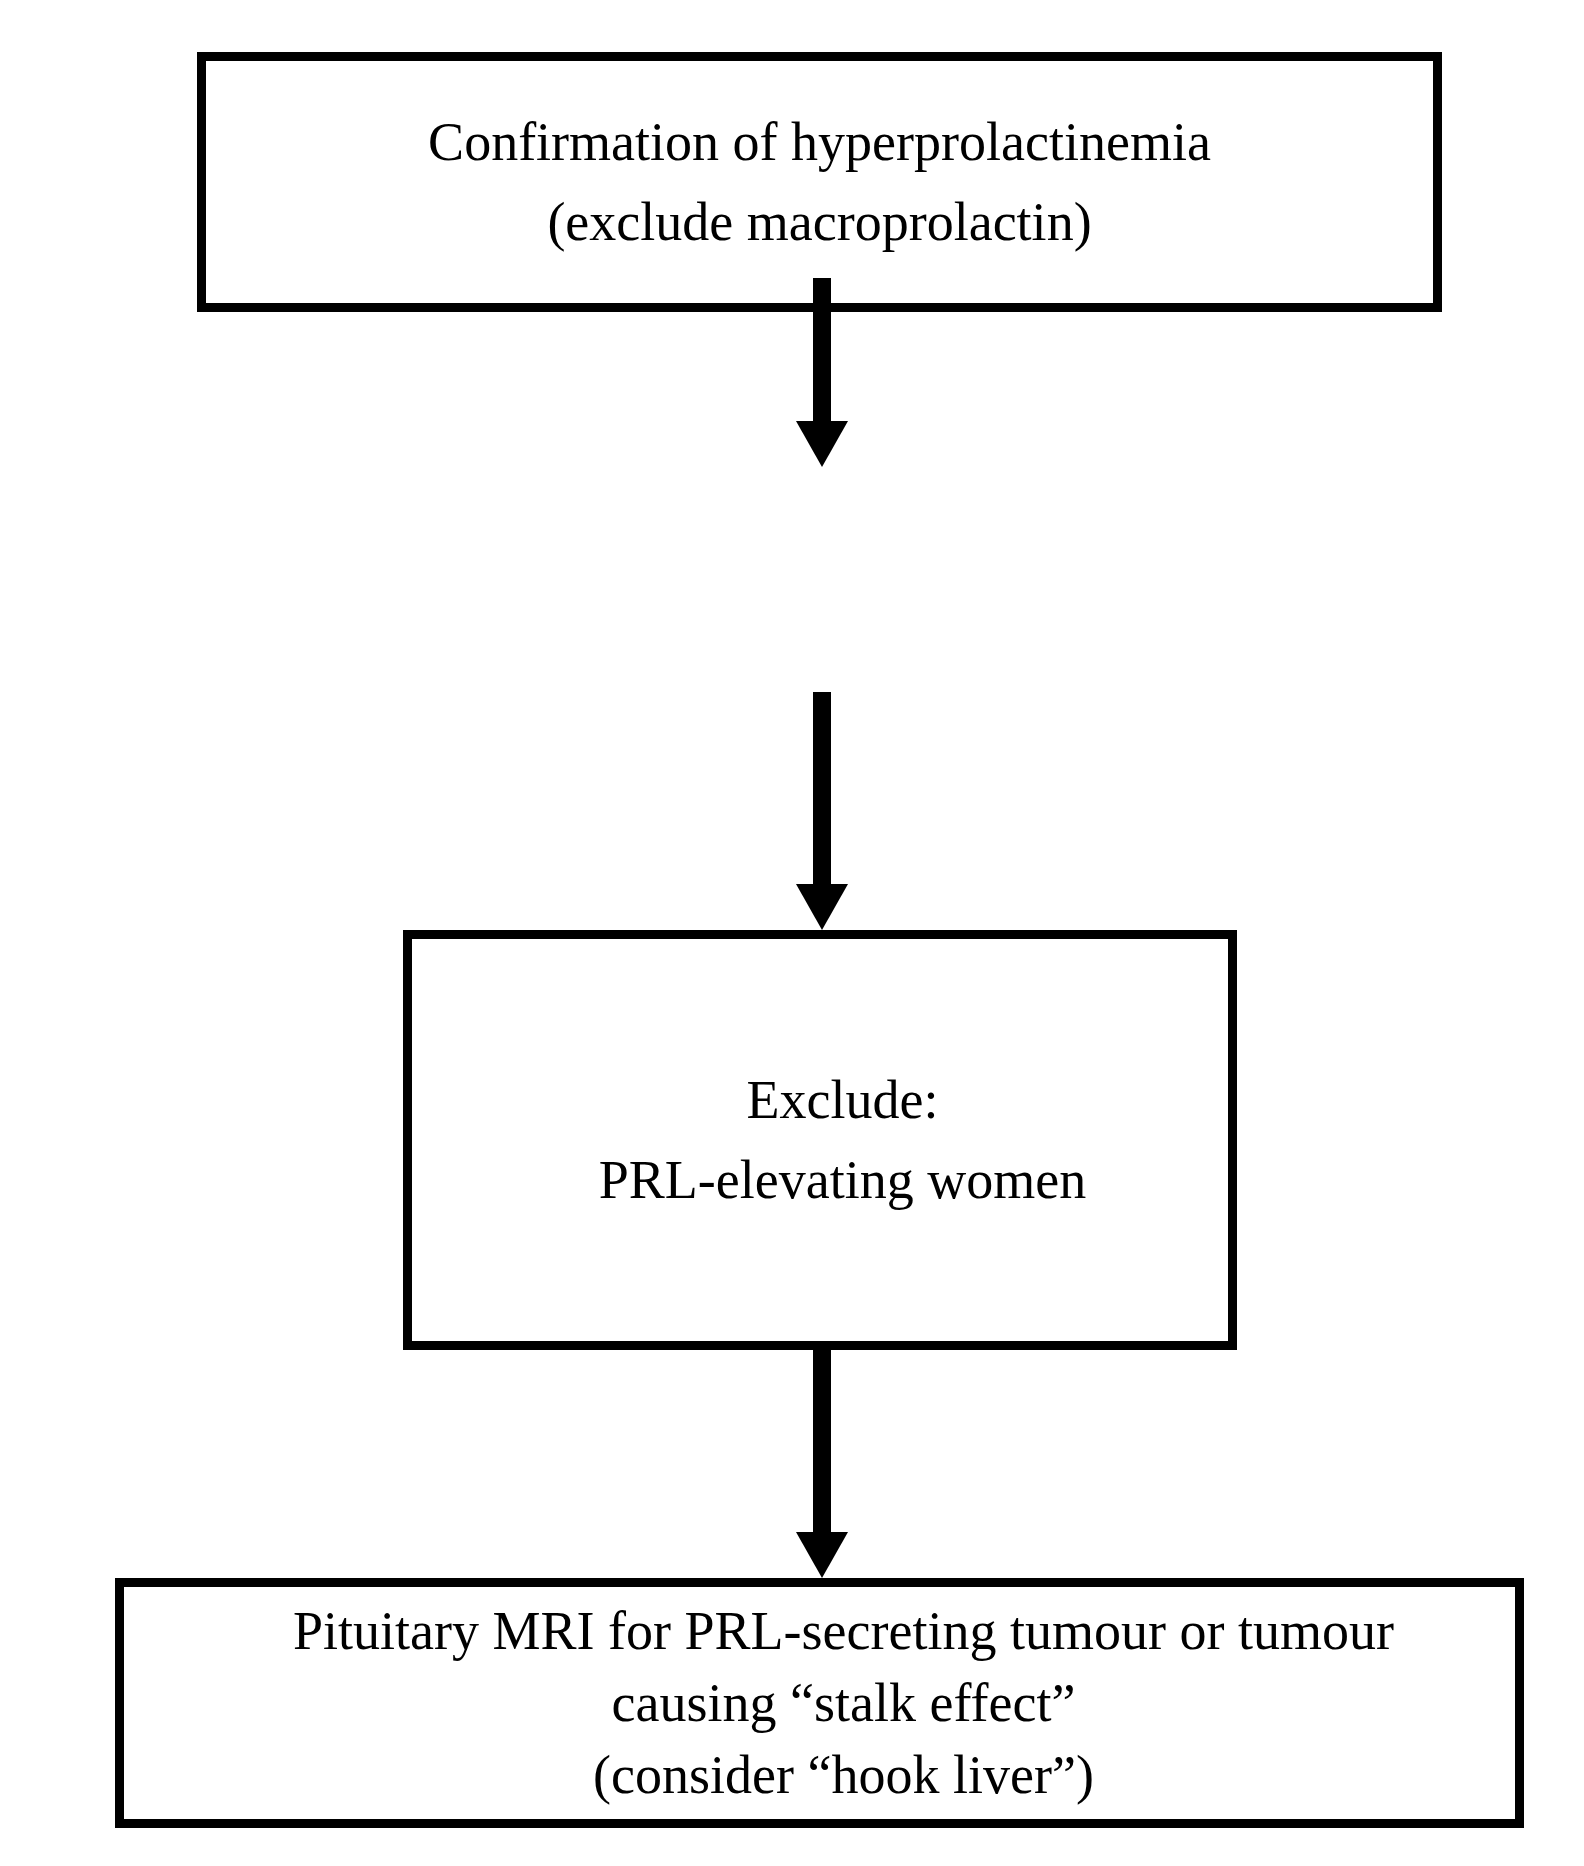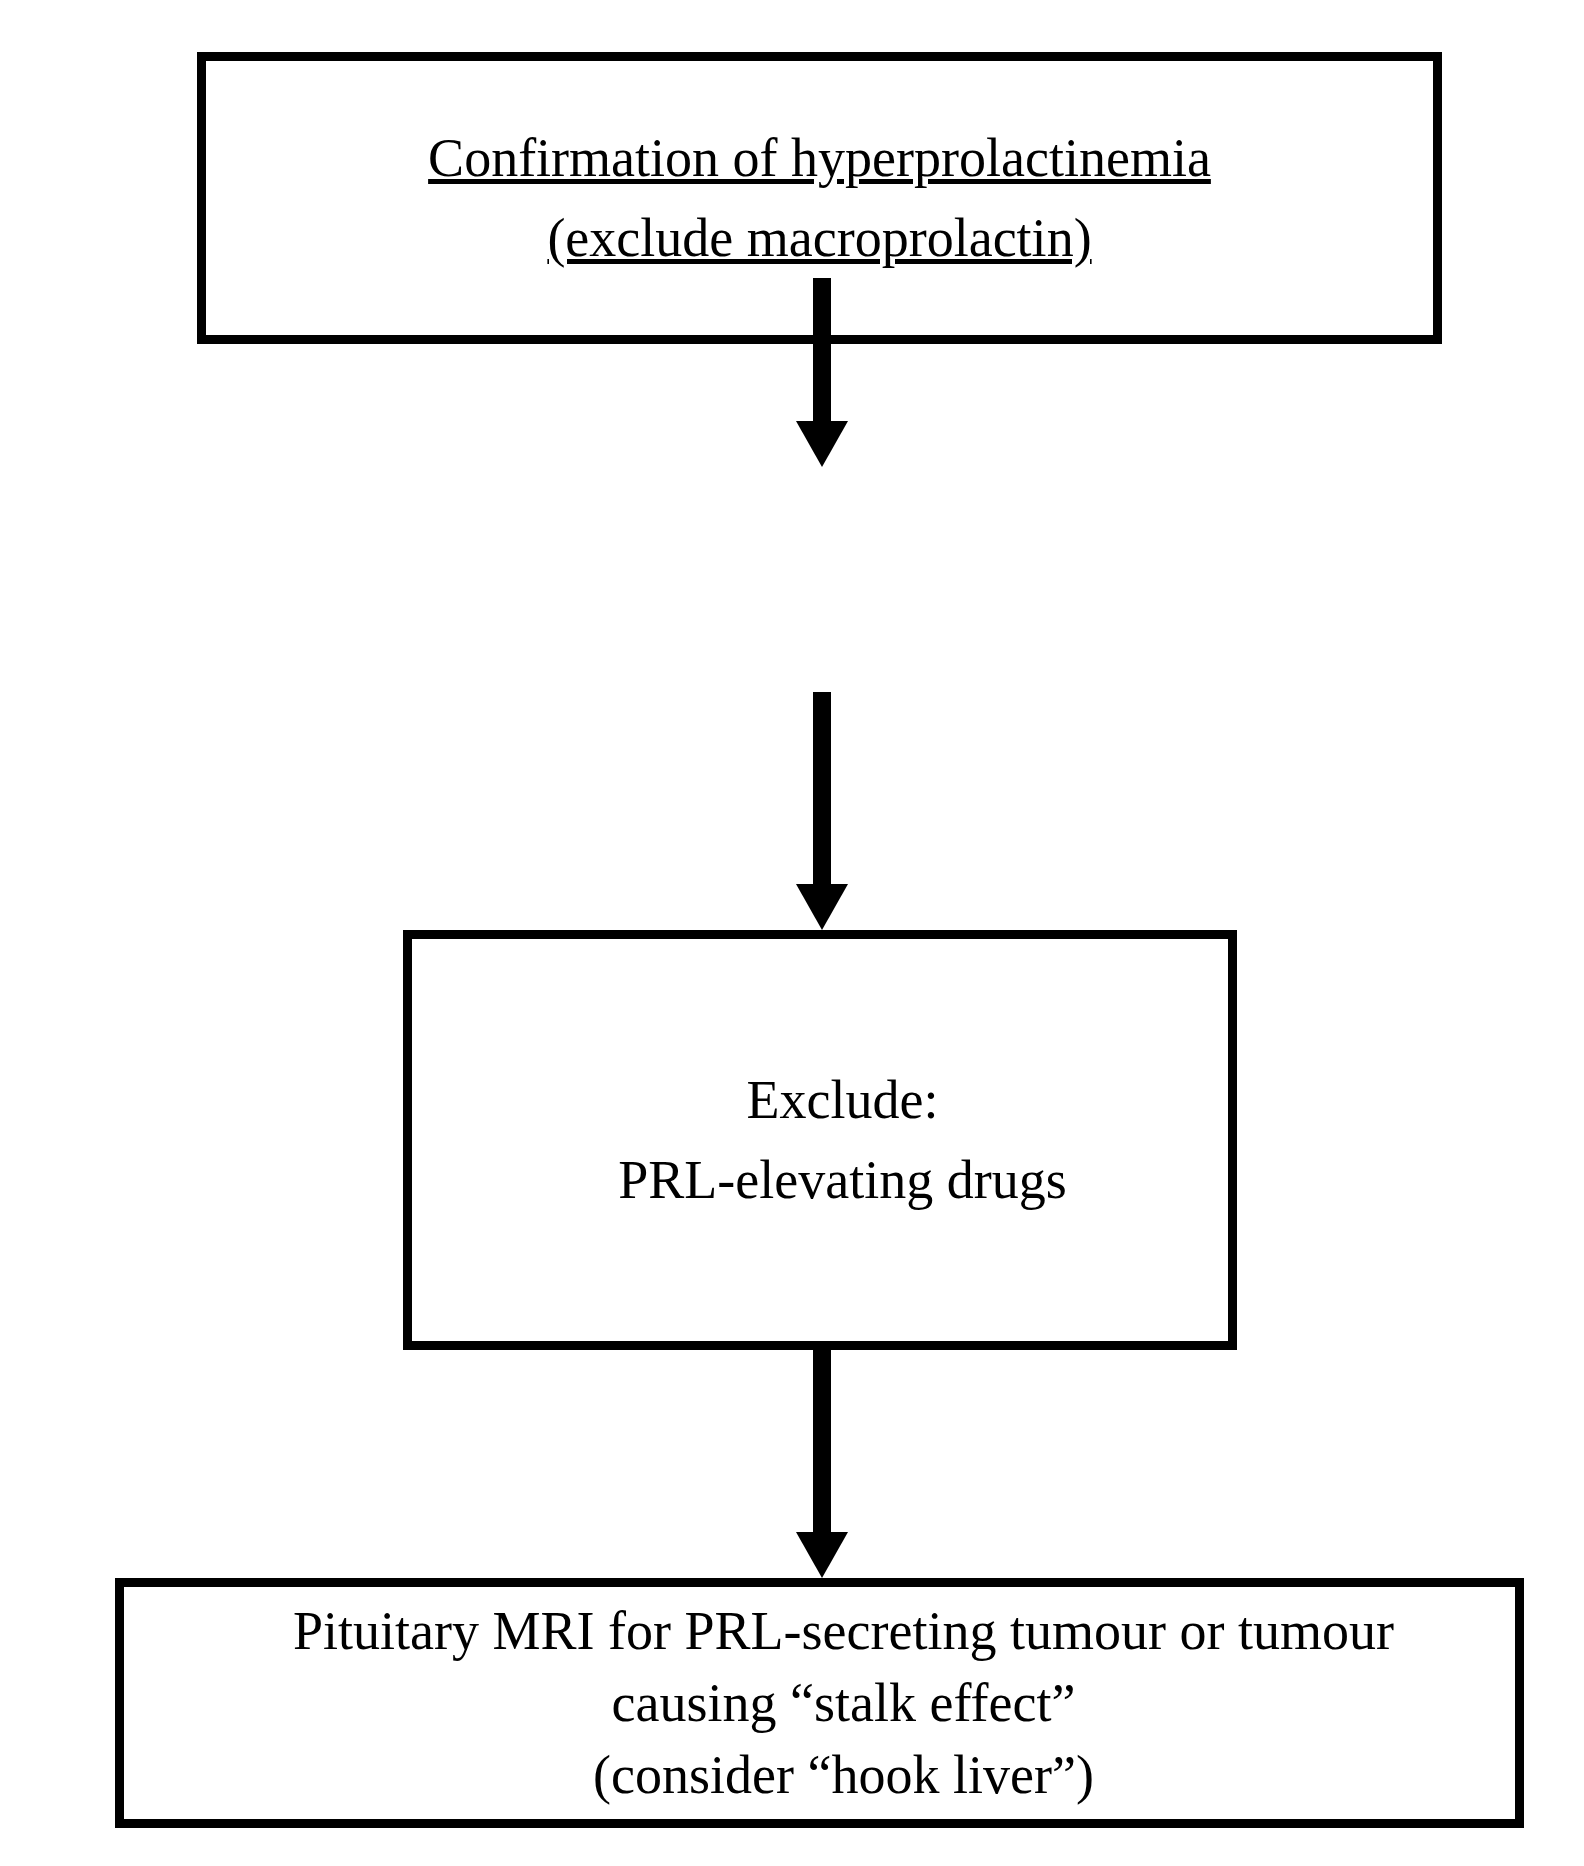--- a/index.html
+++ b/index.html
@@ -21,21 +21,21 @@
     border: 9px solid var(--box-border, #000000);
     background: var(--box-fill, #ffffff);
     display: flex;
     flex-direction: column;
     justify-content: center;
     align-items: center;
     text-align: center;
     font-size: 54px;
   }
   .flow-box .line { width: 100%; }
-  #box-confirmation      { left: 197px;  top: 52px;   width: 1245px; height: 292px; text-decoration: underline; }
+  #box-confirmation      { left: 197px;  top: 52px;   width: 1245px; height: 260px; }
   #box-confirmation .line{ line-height: 80px; }
   #box-physiological     { left: 115px;  top: 467px;  width: 1409px; height: 225px; }
   #box-physiological .line{ line-height: 84px; }
   #box-exclusions        { left: 403px;  top: 930px;  width: 834px;  height: 420px; }
   #box-exclusions .line  { line-height: 80px; padding-left: 45px; }
   #box-mri               { left: 115px;  top: 1578px; width: 1409px; height: 250px; }
   #box-mri .line         { line-height: 72px; padding-left: 48px; }
 
   .arrow {
     position: absolute;
@@ -76,21 +76,21 @@
   </div>
 
 
   <div class="arrow" id="arrow-2">
     <div class="shaft"></div>
     <div class="head"></div>
   </div>
 
   <div class="flow-box" id="box-exclusions">
     <div class="line">Exclude:</div>
-    <div class="line">PRL-elevating drugs</div>
+    <div class="line">PRL-elevating women</div>
   </div>
 
   <div class="arrow" id="arrow-3">
     <div class="shaft"></div>
     <div class="head"></div>
   </div>
 
   <div class="flow-box" id="box-mri">
     <div class="line">Pituitary MRI for PRL-secreting tumour or tumour</div>
     <div class="line">causing “stalk effect”</div>

